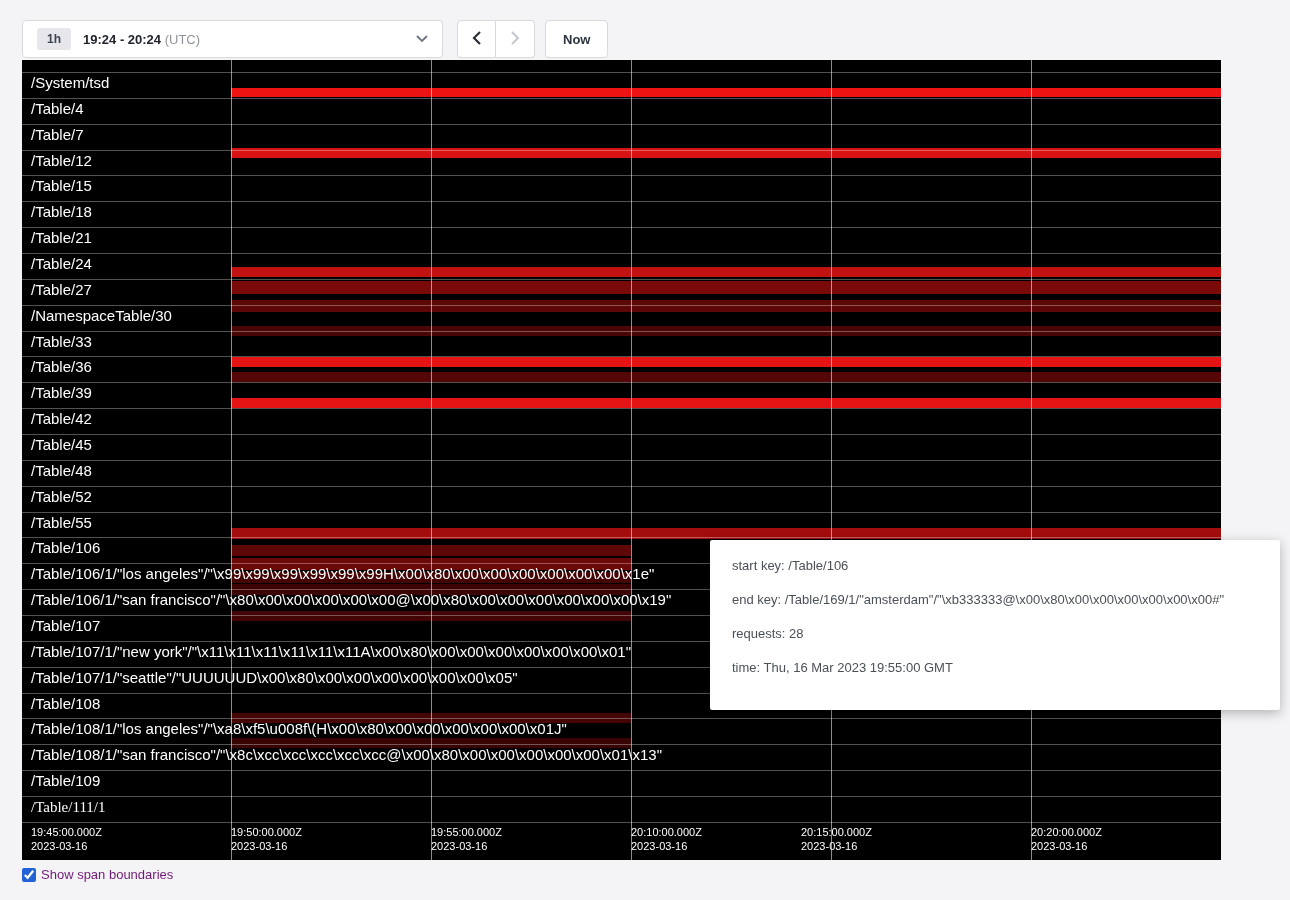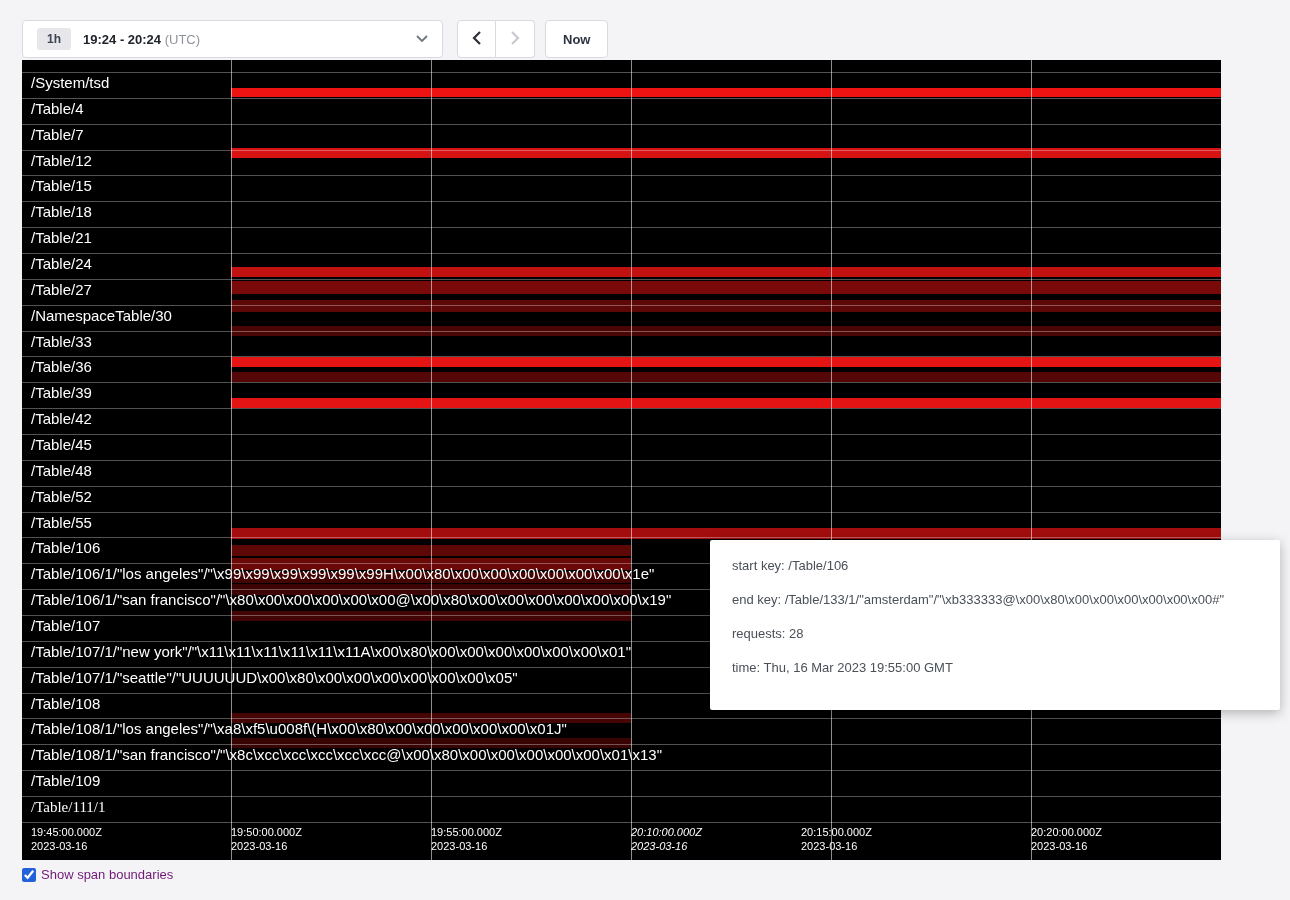--- a/index.html
+++ b/index.html
@@ -72,21 +72,21 @@
         </span>
       </button>
     </div>
     <button class="now-btn">Now</button>
   </div>
 
   <div class="canvas" id="kv-canvas">
 
     <div class="tooltip">
       <div class="tooltip-line">start key: /Table/106</div>
-      <div class="tooltip-line">end key: /Table/133/1/"amsterdam"/"\xb333333@\x00\x80\x00\x00\x00\x00\x00\x00#"</div>
+      <div class="tooltip-line">end key: /Table/169/1/"amsterdam"/"\xb333333@\x00\x80\x00\x00\x00\x00\x00\x00#"</div>
       <div class="tooltip-line">requests: 28</div>
       <div class="tooltip-line">time: Thu, 16 Mar 2023 19:55:00 GMT</div>
     </div>
   <div class="band" style="left: 209px; top: 28px; width: 990px; height: 9px; background: rgb(238, 19, 19);"></div>
       <div class="band" style="left: 209px; top: 88px; width: 990px; height: 10px; background: rgb(214, 18, 18);"></div>
       <div class="band" style="left: 209px; top: 207px; width: 990px; height: 10px; background: rgb(194, 17, 17);"></div>
       <div class="band" style="left: 209px; top: 221px; width: 990px; height: 13px; background: rgb(122, 9, 9);"></div>
       <div class="band" style="left: 209px; top: 240px; width: 990px; height: 12px; background: rgb(94, 7, 7);"></div>
       <div class="band" style="left: 209px; top: 266px; width: 990px; height: 10px; background: rgb(74, 5, 5);"></div>
       <div class="band" style="left: 209px; top: 297px; width: 990px; height: 10px; background: rgb(229, 20, 20);"></div>
@@ -169,21 +169,21 @@
         <div>2023-03-16</div>
       </div>
       <div class="tick" style="left: 209px;">
         <div>19:50:00.000Z</div>
         <div>2023-03-16</div>
       </div>
       <div class="tick" style="left: 409px;">
         <div>19:55:00.000Z</div>
         <div>2023-03-16</div>
       </div>
-      <div class="tick" style="left: 609px; font-style: italic;">
+      <div class="tick" style="left: 609px;">
         <div>20:10:00.000Z</div>
         <div>2023-03-16</div>
       </div>
       <div class="tick" style="left: 779px;">
         <div>20:15:00.000Z</div>
         <div>2023-03-16</div>
       </div>
       <div class="tick" style="left: 1009px;">
         <div>20:20:00.000Z</div>
         <div>2023-03-16</div>

